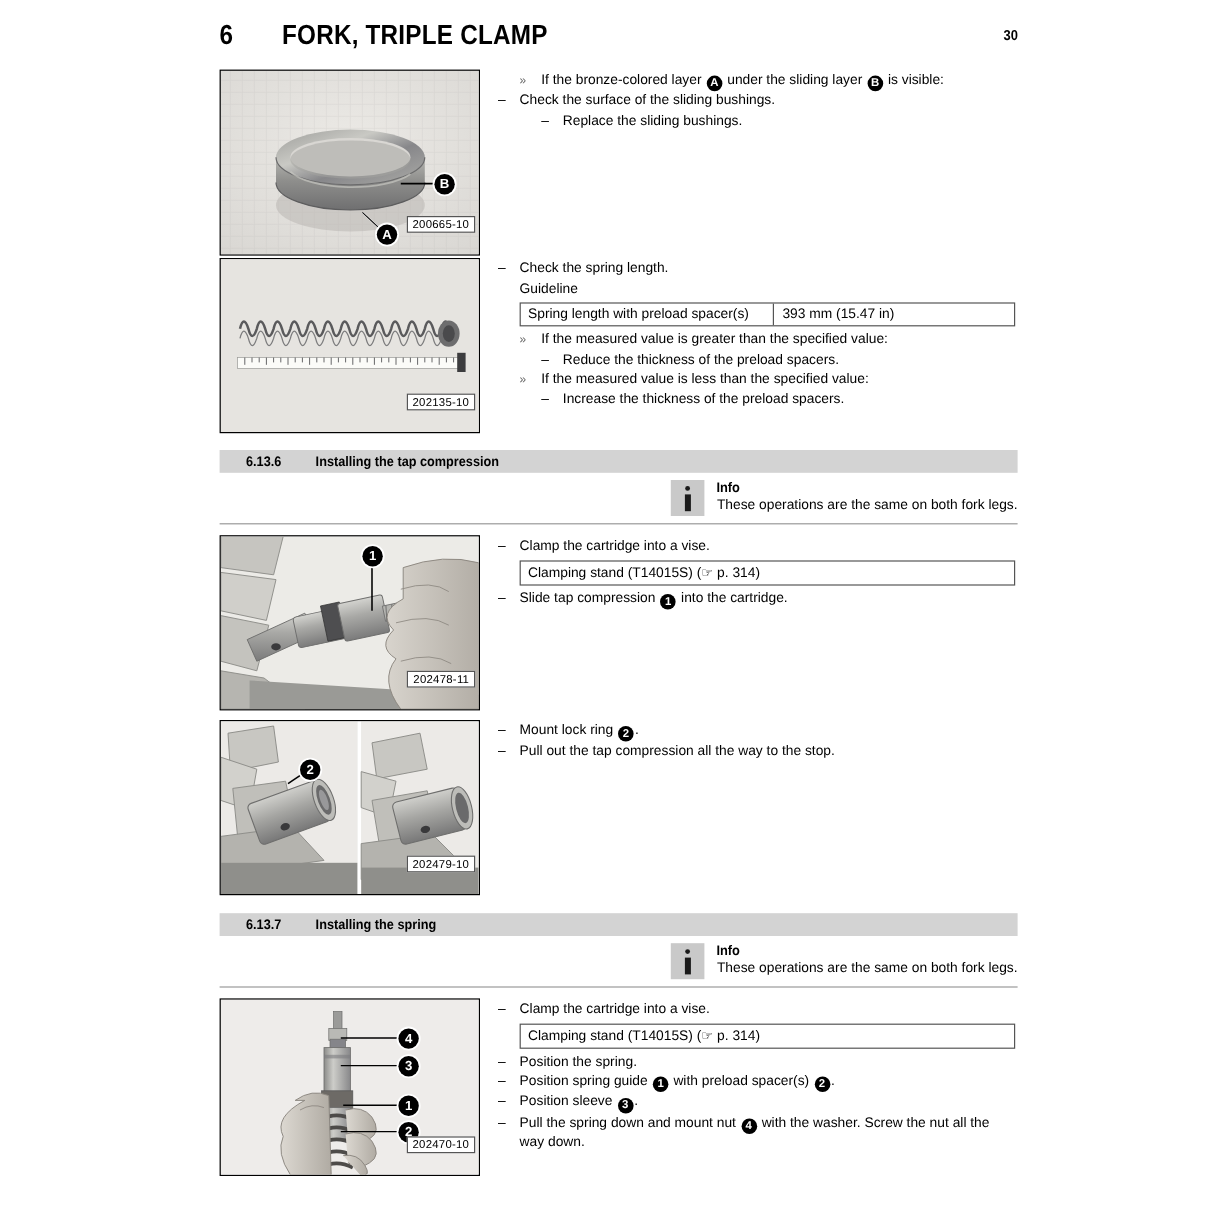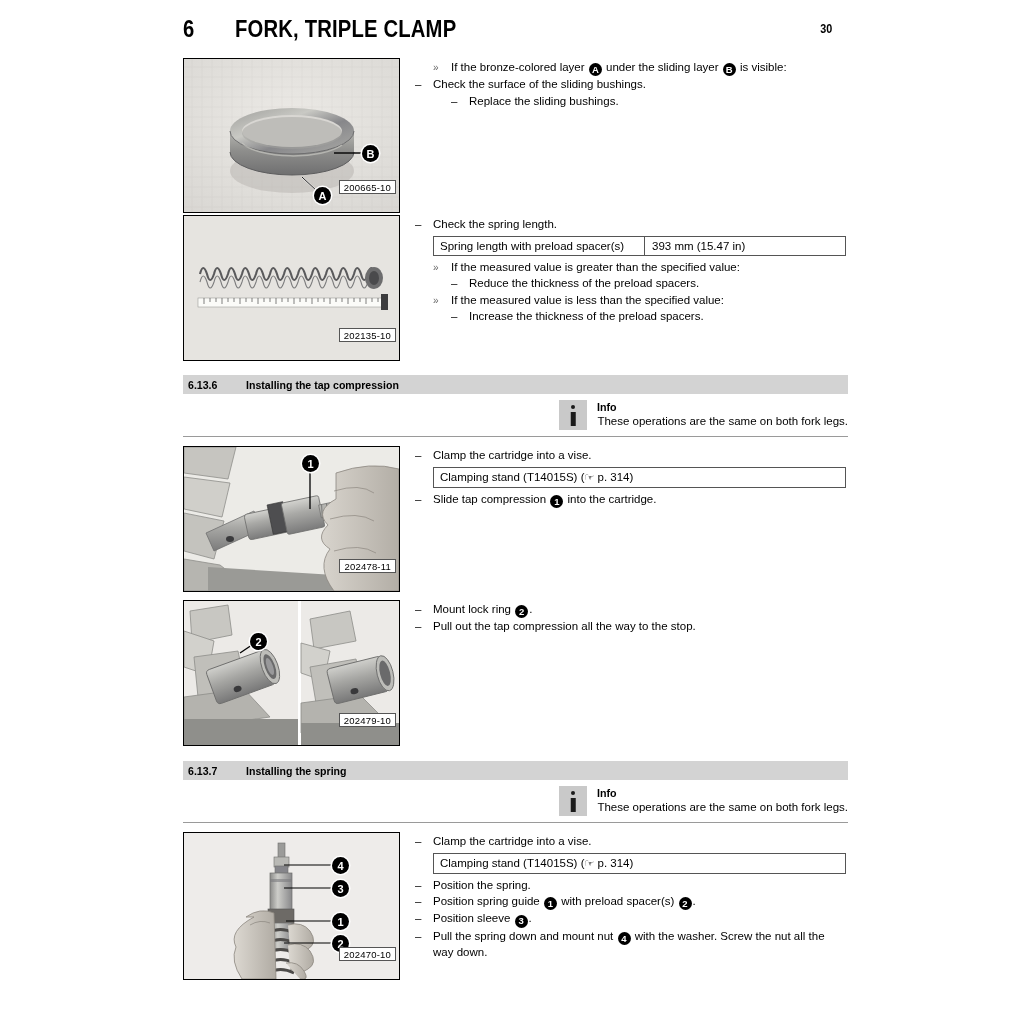--- a/index.html
+++ b/index.html
@@ -35,21 +35,21 @@
   .chapter-title {
     font-size: 23px; font-weight: bold;
     margin-left: 40px;
     letter-spacing: 0.2px;
     font-stretch: condensed;
     transform: scaleX(0.88);
     transform-origin: left center;
   }
   .page-number {
     position: absolute;
-    right: 16px; top: 6px;
+    right: 0; top: 6px;
     font-size: 12px; font-weight: bold;
     transform: scaleX(0.9);
     transform-origin: right center;
   }
 
   
   .content {
     position: absolute;
     left: 183px; top: 58px;
     width: 665px;
@@ -170,21 +170,21 @@
   }
 
   
   .section-head {
     background: #d3d3d3;
     width: 665px;
     height: 19px;
     display: flex; align-items: center;
     font-size: 11.5px; font-weight: bold;
     box-sizing: border-box;
-    padding-left: 5px;
+    padding-left: 22px;
   }
   .section-head .num { width: 58px; transform: scaleX(0.92); transform-origin:left center; }
   .section-head .ttl { transform: scaleX(0.92); transform-origin:left center; }
 
   
   .info-box {
     width: 665px;
     border-bottom: 1px solid #9a9a9a;
     display: flex;
     padding: 6px 0 6px 0;
@@ -330,20 +330,21 @@
             </g>
           </svg>
           <div class="fig-caption">202135-10</div>
         </div>
       </div>
       <div class="col-txt">
         <div class="bullet">
           <span class="mark dash"></span>
           <span class="body">Check the spring length.</span>
         </div>
+        <div class="plain">Guideline</div>
         <div class="spec-table">
           <div class="c1">Spring length with preload spacer(s)</div>
           <div class="c2">393 mm (15.47 in)</div>
         </div>
         <div class="bullet lvl2">
           <span class="mark chev"></span>
           <span class="body">If the measured value is greater than the specified value:</span>
         </div>
         <div class="bullet lvl3">
           <span class="mark dash"></span>

